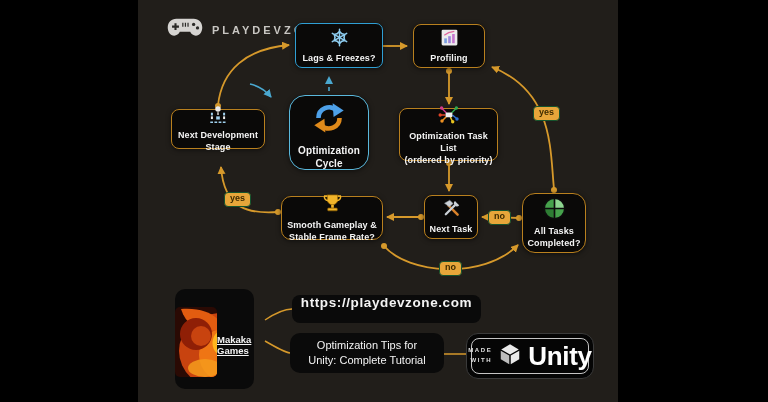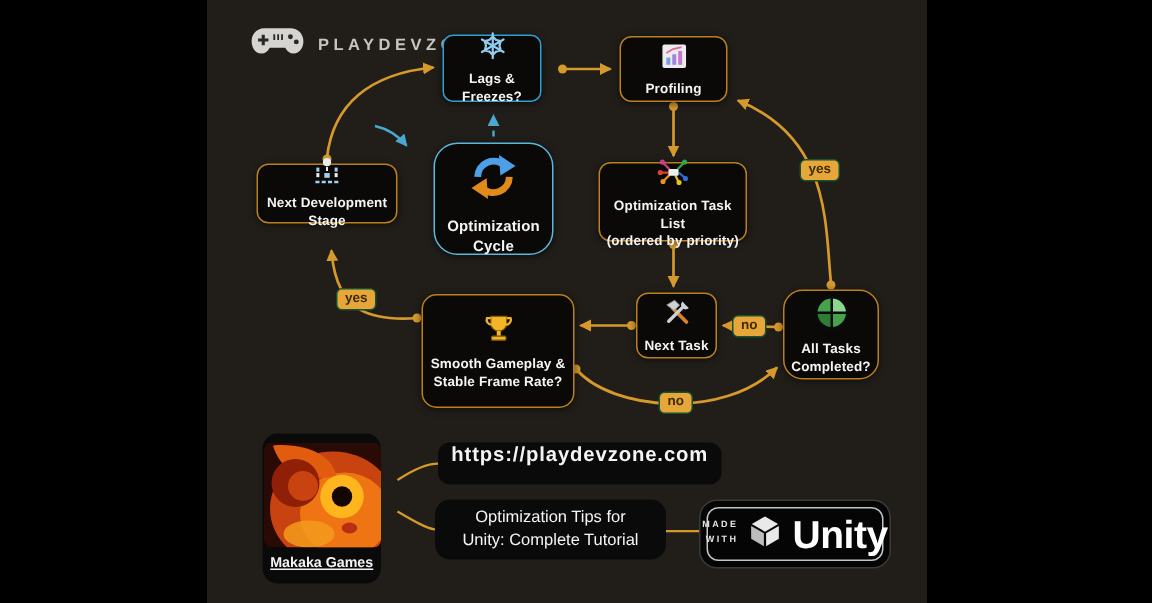--- a/index.html
+++ b/index.html
@@ -12,42 +12,42 @@
   .edot{fill:var(--connector)}
   .cedge{stroke:var(--cyan_arrow);fill:none;stroke-width:1.6px}
   .cfill{fill:var(--cyan_arrow)}
   .fedge{stroke:var(--connector);fill:none;stroke-width:1.5px}
   
   .node{position:absolute;background:var(--node_bg);border:1.6px solid var(--node_border_orange);
     border-radius:8px;display:flex;flex-direction:column;align-items:center;justify-content:center;
     gap:1px;z-index:2;box-shadow:0 1px 5px rgba(0,0,0,.55);padding:2px}
   .node .nlabel{font-size:9px;font-weight:bold;color:var(--node_text);text-align:center;
     white-space:pre-line;line-height:1.3;letter-spacing:.1px}
-  #nd-lags{left:157px;top:23px;width:66px;height:45px;border-radius:7px;border-color:var(--node_border_blue)}
+  #nd-lags{left:157px;top:23px;width:88px;height:45px;border-radius:7px;border-color:var(--node_border_blue)}
   #nd-profiling{left:275px;top:24px;width:72px;height:44px}
   #nd-cycle{left:151px;top:95px;width:80px;height:75px;border-radius:16px;border-color:var(--cycle_border)}
   #nd-cycle .nlabel{font-size:10px}
   #nd-nextdev{left:33px;top:109px;width:94px;height:40px}
   #nd-tasklist{left:261px;top:108px;width:99px;height:53px}
-  #nd-smooth{left:143px;top:196px;width:102px;height:76px;border-radius:10px}
+  #nd-smooth{left:143px;top:196px;width:102px;height:44px;border-radius:10px}
   #nd-nexttask{left:286px;top:195px;width:54px;height:44px}
   #nd-alltasks{left:384px;top:193px;width:64px;height:60px;border-radius:13px}
   
   .elabel{position:absolute;z-index:3;background:var(--edge_label_bg);color:var(--edge_label_text);
     font-size:9px;font-weight:bold;padding:1px 5px 2px;border-radius:4px;border:1px solid #14532d;line-height:1.1}
   #lb-yes-right{left:395px;top:106px}
   #lb-yes-left{left:86px;top:192px}
   #lb-no-mid{left:350px;top:210px}
   #lb-no-bottom{left:301px;top:261px}
   
   #brand{position:absolute;left:28px;top:16px;display:flex;align-items:center;gap:8px;z-index:2}
   #brand .btxt{font-size:11px;font-weight:bold;letter-spacing:3px;color:var(--brand_text)}
   
   #makaka-card{position:absolute;left:37px;top:289px;width:79px;height:100px;background:var(--pill_bg);
-    border-radius:10px;z-index:2;display:flex;flex-direction:column;align-items:center;padding-top:6px}
+    border-radius:10px;z-index:2;display:flex;flex-direction:row;align-items:center;padding-top:6px}
   #makaka-card .mimg{width:78px;height:70px;border-radius:5px;overflow:hidden}
   #makaka-card .mlabel{margin-top:5px;font-size:9.5px;font-weight:bold;color:var(--pill_text);
     text-decoration:underline}
   #url-pill{position:absolute;left:154px;top:295px;width:189px;height:28px;background:var(--pill_bg);
     border-radius:8px;z-index:2;display:flex;align-items:flex-start;justify-content:center}
   #url-pill span{font-size:13.5px;font-weight:bold;color:var(--pill_text);letter-spacing:.6px}
   #tutorial-pill{position:absolute;left:152px;top:333px;width:154px;height:40px;background:var(--pill_bg);
     border-radius:10px;z-index:2;display:flex;align-items:center;justify-content:center}
   #tutorial-pill span{font-size:11px;font-weight:normal;color:var(--pill_text);text-align:center;
     white-space:pre-line;line-height:1.35}

